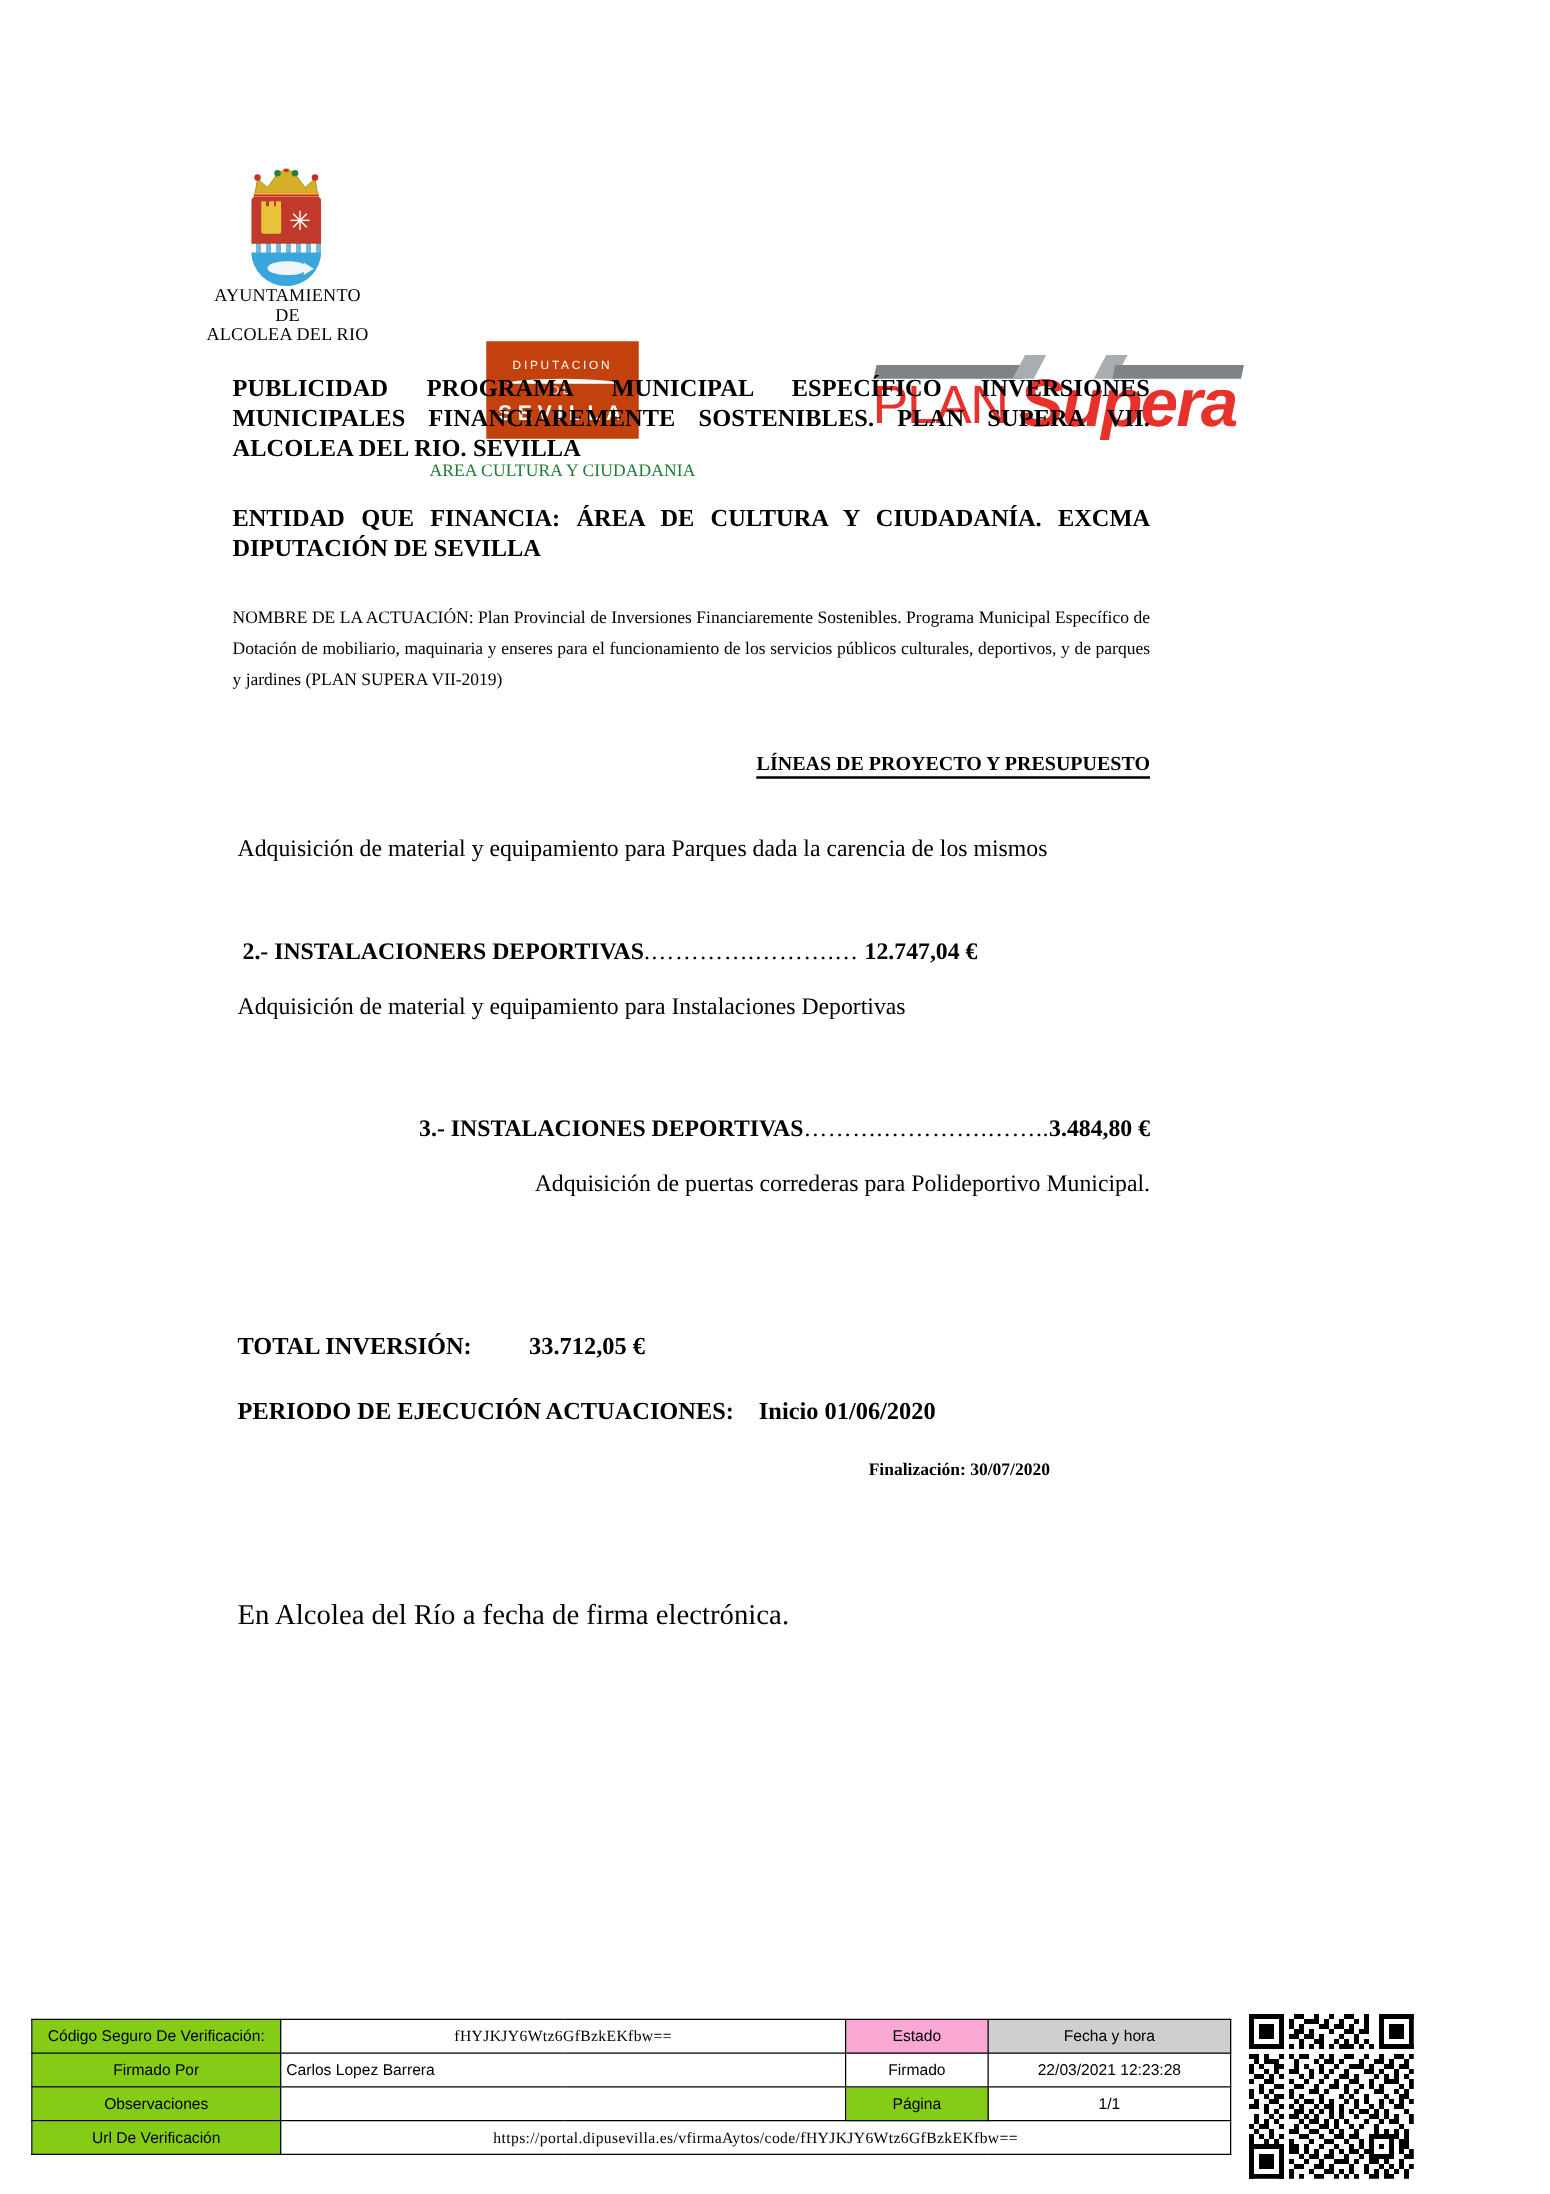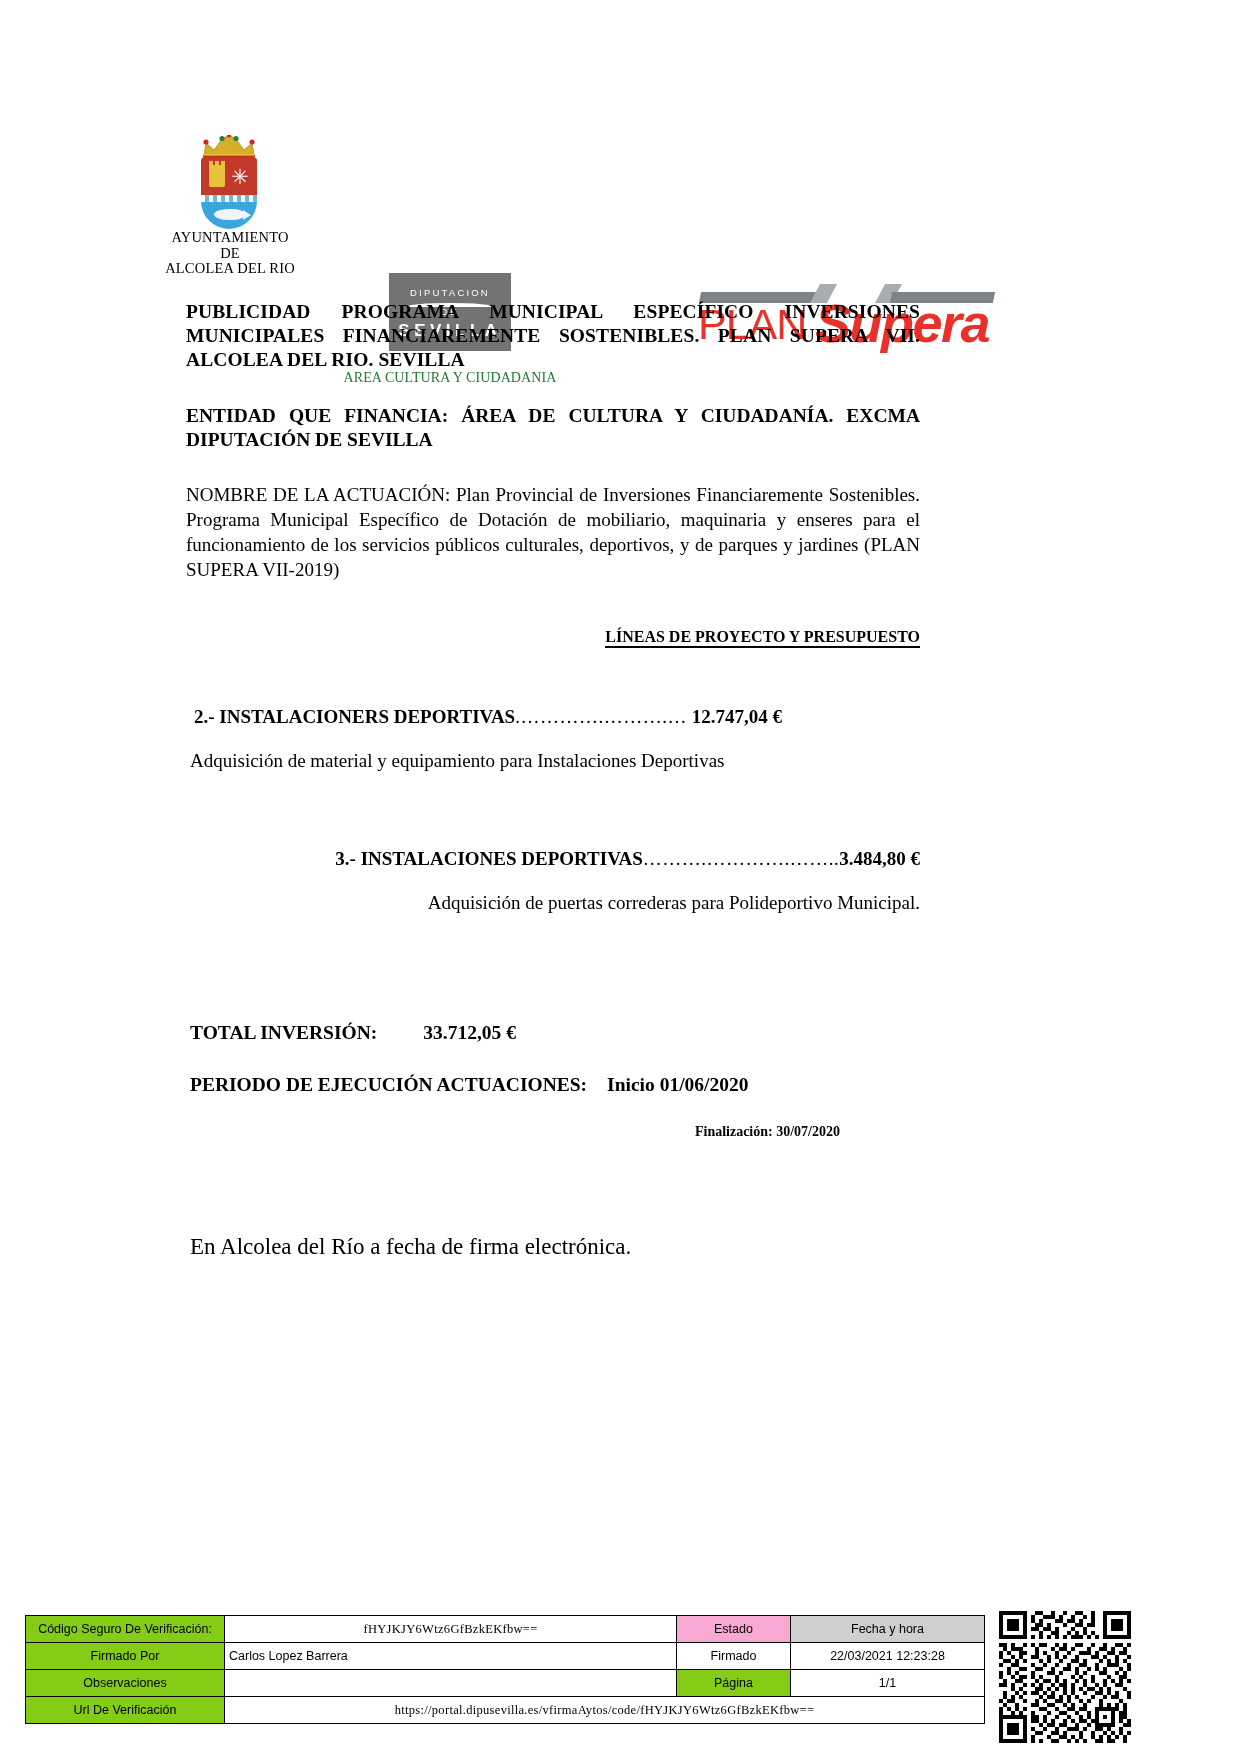--- a/index.html
+++ b/index.html
@@ -122,21 +122,21 @@
     letter-spacing: 0.2px;
   }
 
   
   .dip-box {
     position: absolute;
     left: 389px;
     top: 143px;
     width: 122px;
     height: 78px;
-    background: #737373;
+    background: #c2410c;
   }
   .dip-arc {
     position: absolute;
     top: 14px; left: 12px;
     width: 98px; height: 30px;
     color: #ffffff;
     font-family: "Liberation Sans", sans-serif;
     font-size: 9.5px;
     letter-spacing: 2.2px;
     text-align: center;
@@ -257,21 +257,21 @@
     margin: 32px 0 0 0;
     font-size: 19.5px;
     line-height: 24px;
     font-weight: bold;
     text-align: justify;
     text-align-last: left;
   }
 
   p.doc-para {
     margin: 30px 0 0 0;
-    font-size: 19px;
+    font-size: 14px;
     line-height: 25px;
     text-align: justify;
     text-align-last: left;
   }
 
   .section-heading {
     margin: 46px 0 16px 0;
     text-align: right;
     font-size: 16px;
     font-weight: bold;
@@ -444,20 +444,21 @@
 
     <p class="doc-para">NOMBRE DE LA ACTUACIÓN: Plan Provincial de Inversiones Financiaremente Sostenibles. Programa Municipal Específico de Dotación de mobiliario, maquinaria y enseres para el funcionamiento de los servicios públicos culturales, deportivos, y de parques y jardines (PLAN SUPERA VII-2019)</p>
 
     <div class="section-heading">
       <span>LÍNEAS DE PROYECTO Y PRESUPUESTO</span>
     </div>
 
     <div class="budget">
 
       <div class="budget-group-1">
+        <div class="budget-desc">Adquisición de material y equipamiento  para Parques  dada la carencia de los mismos</div>
       </div>
 
       <div class="budget-group-2">
         <div class="budget-line"><span>2.-</span><span> INSTALACIONERS DEPORTIVAS</span><span class="dots">.………….……….…</span><span> 12.747,04 €</span></div>
         <div class="budget-desc">Adquisición de material y equipamiento para Instalaciones Deportivas</div>
       </div>
 
       <div class="budget-group-3">
         <div class="budget-line"><span>3.-</span> <span>INSTALACIONES DEPORTIVAS</span><span class="dots">……….………….……..</span><span>3.484,80 €</span></div>
         <div class="budget-desc">Adquisición de puertas correderas para Polideportivo Municipal.</div>

